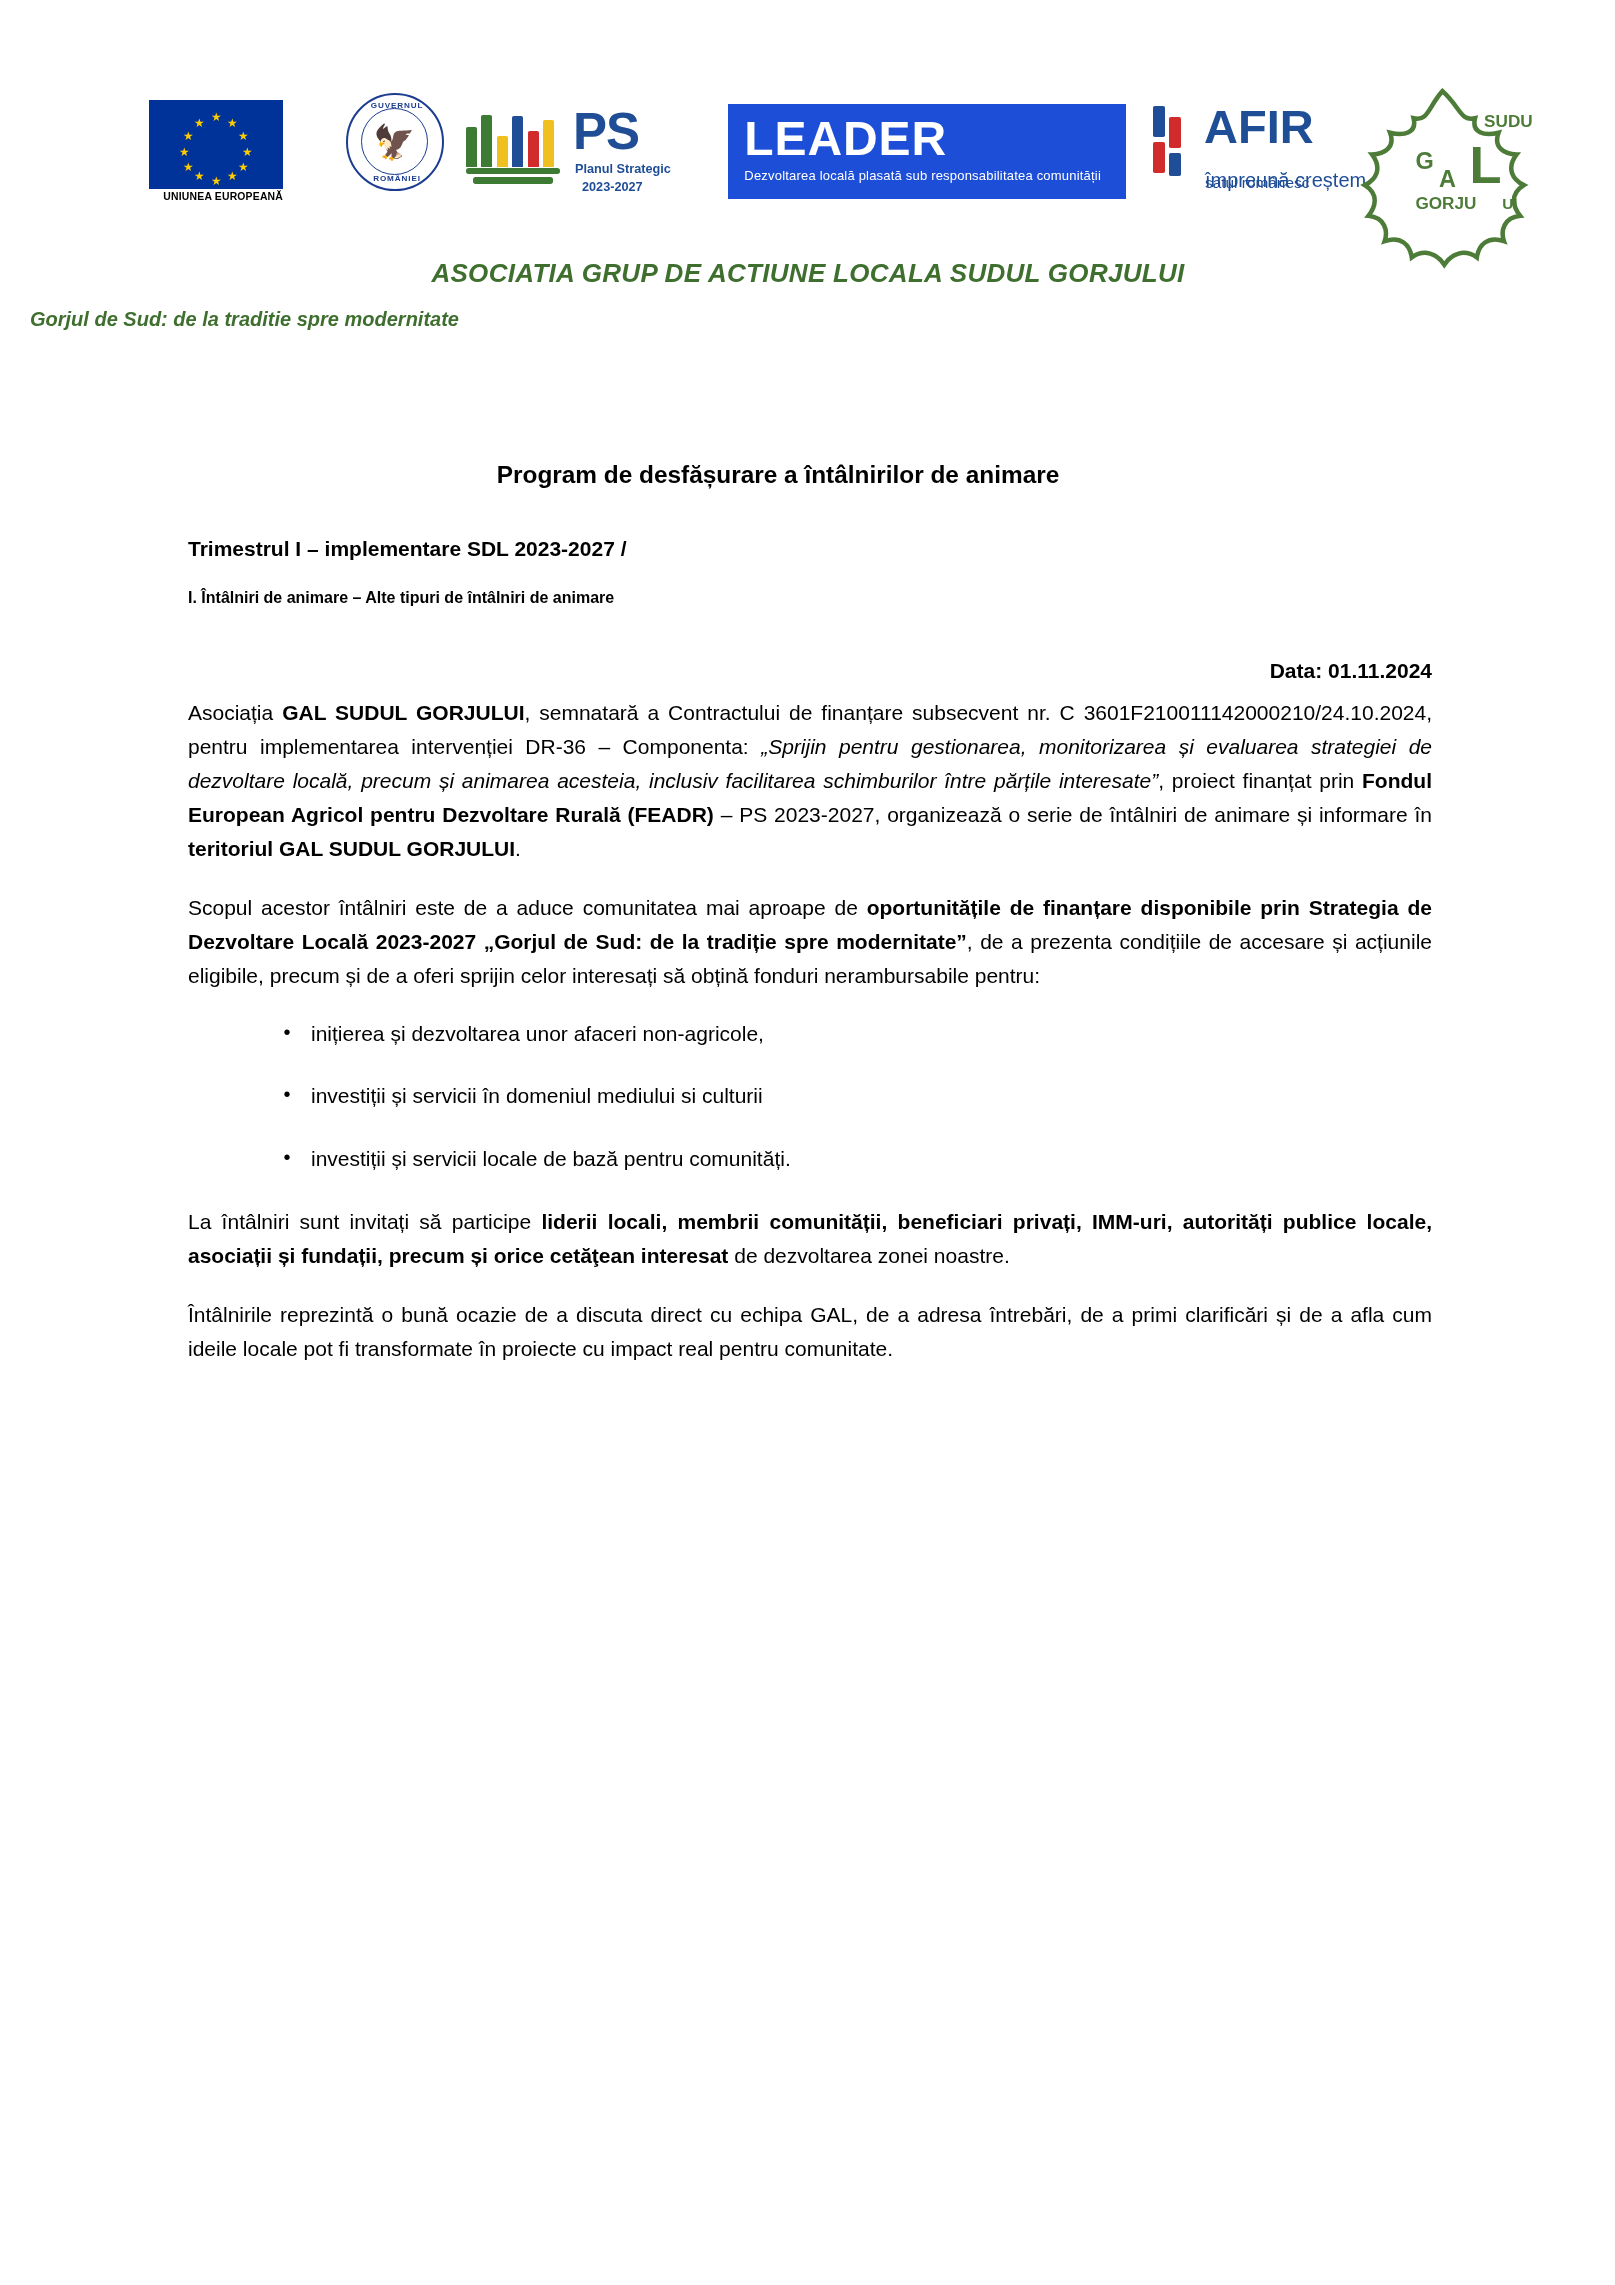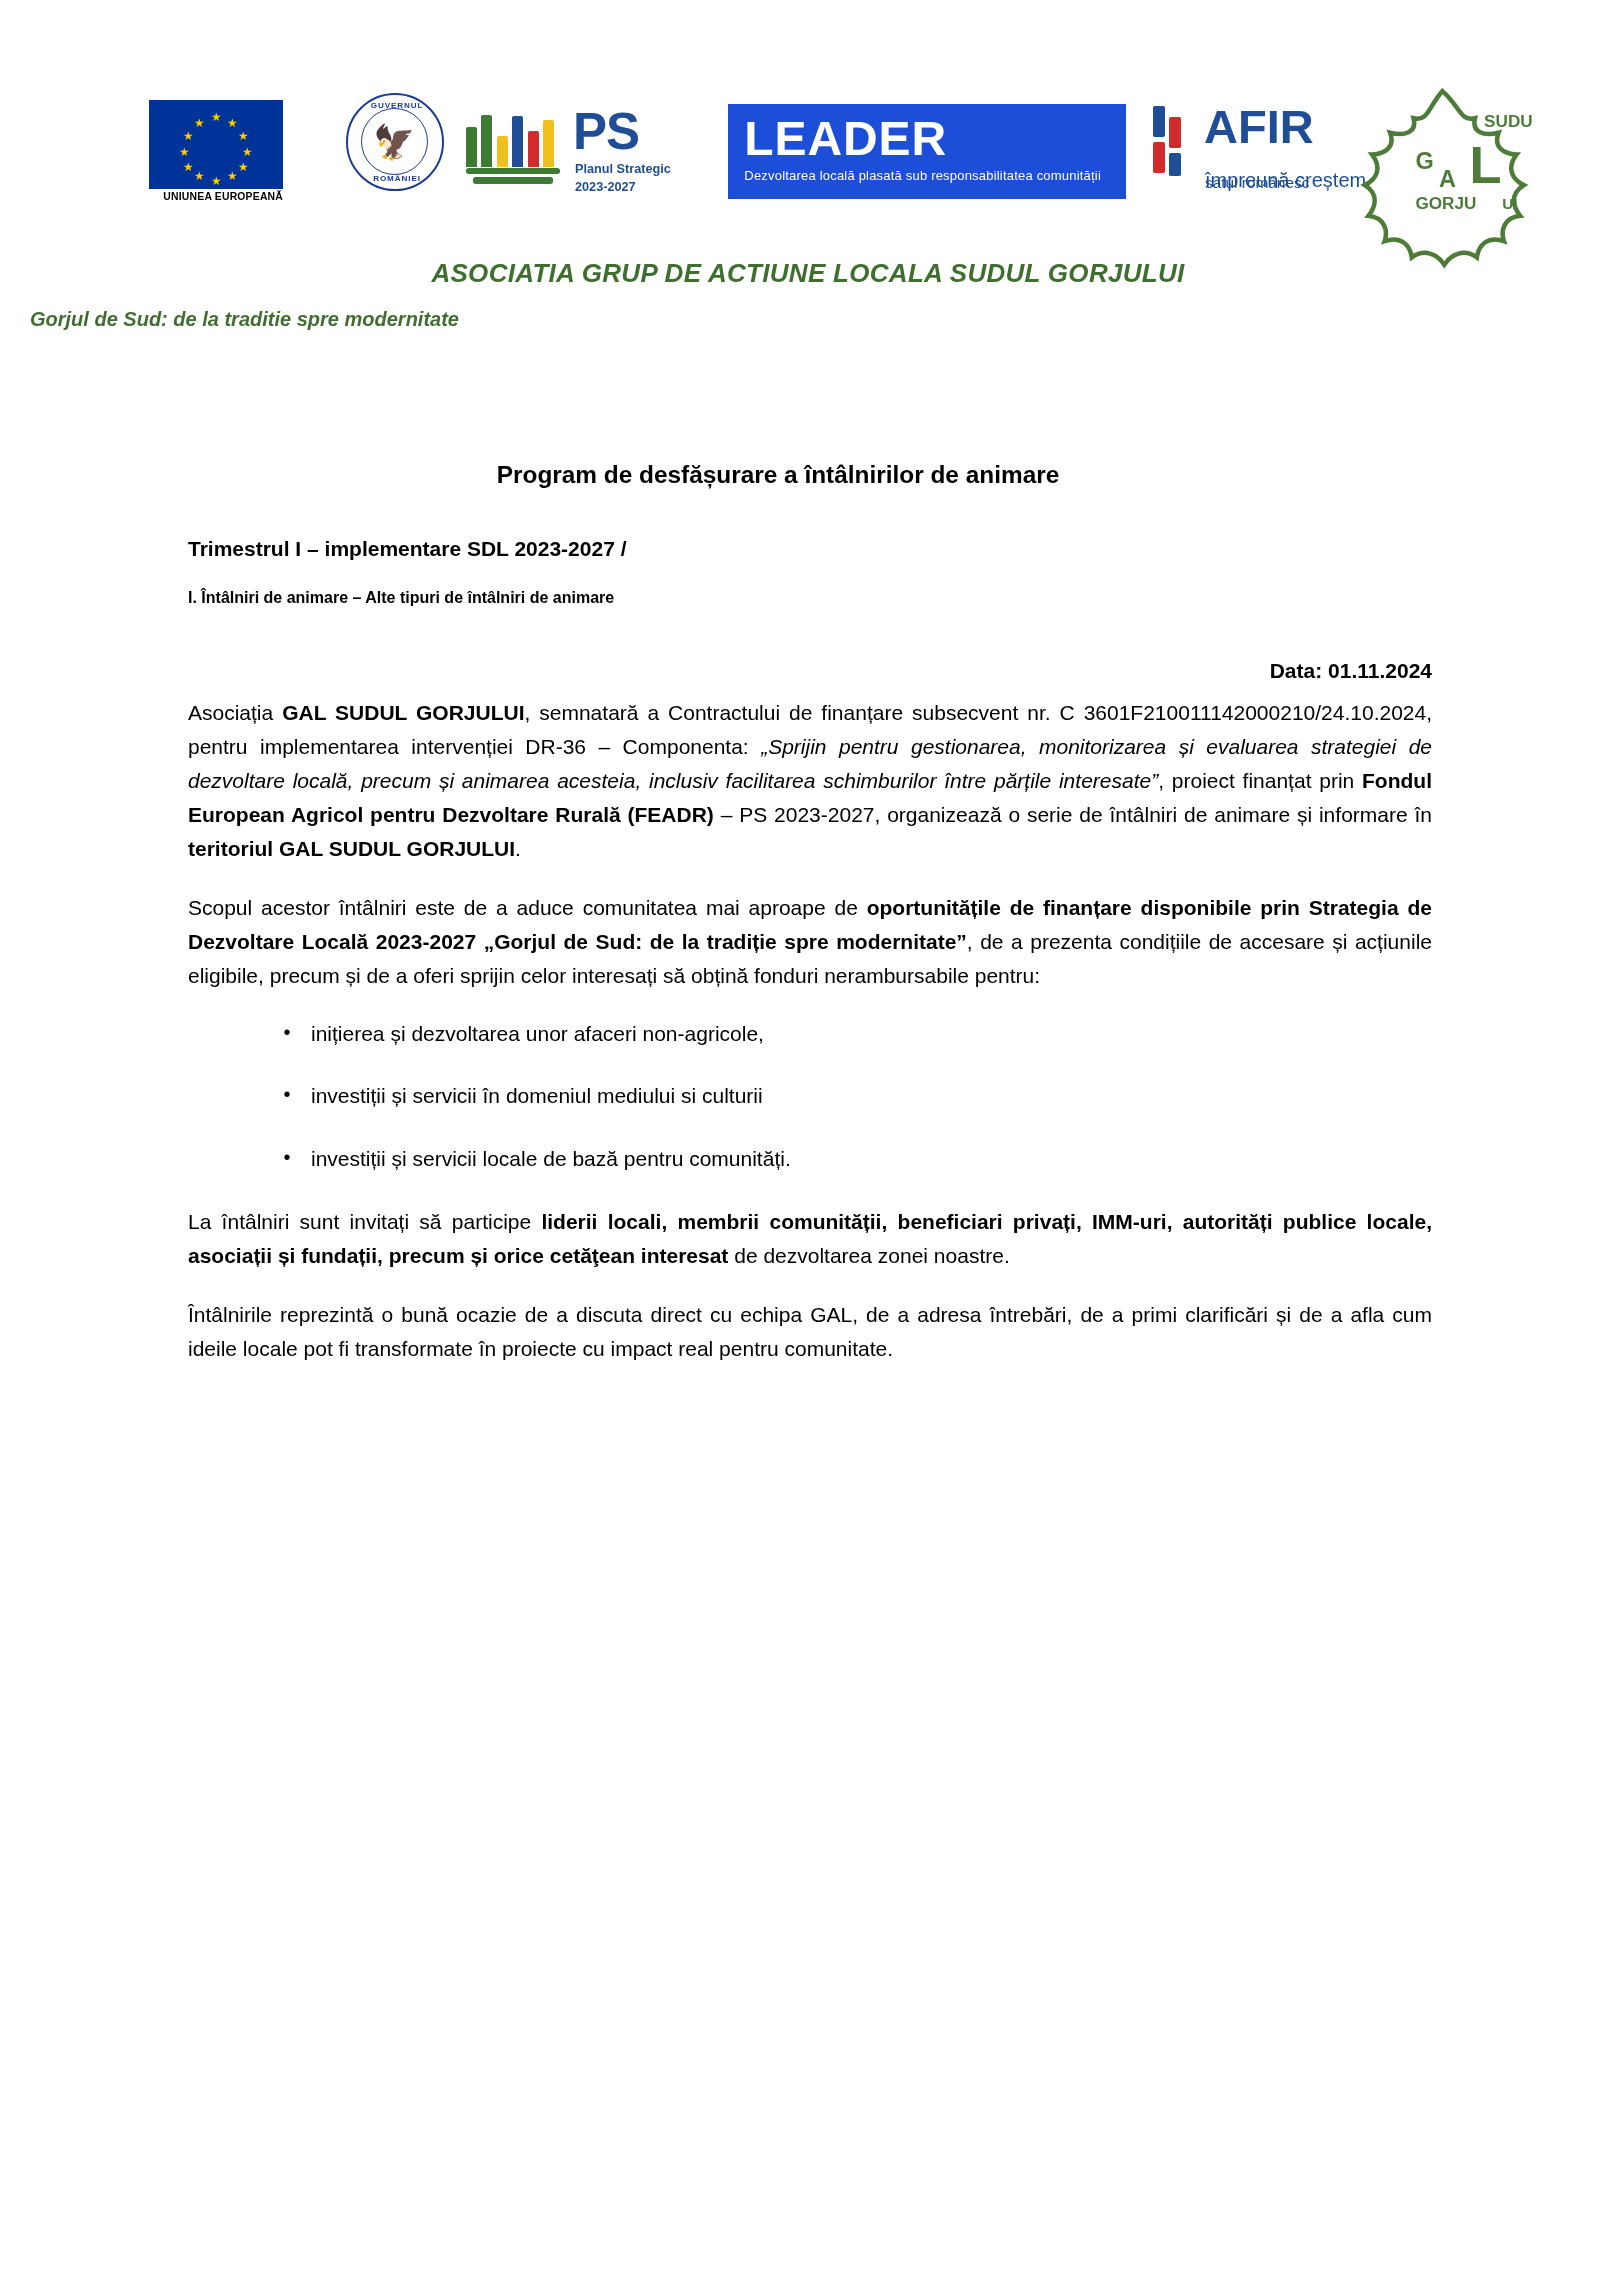--- a/index.html
+++ b/index.html
@@ -159,21 +159,21 @@
   .ps-logo .ps-sub1 {
     position: absolute;
     left: 109px;
     top: 60px;
     font-size: 12.7px;
     font-weight: bold;
     color: #1f4e96;
   }
   .ps-logo .ps-sub2 {
     position: absolute;
-    left: 109px;
+    left: 116px;
     top: 78px;
     font-size: 12.7px;
     font-weight: bold;
     color: #1f4e96;
   }
 
   
   .leader-logo {
     left: 579px;
     top: 18px;

